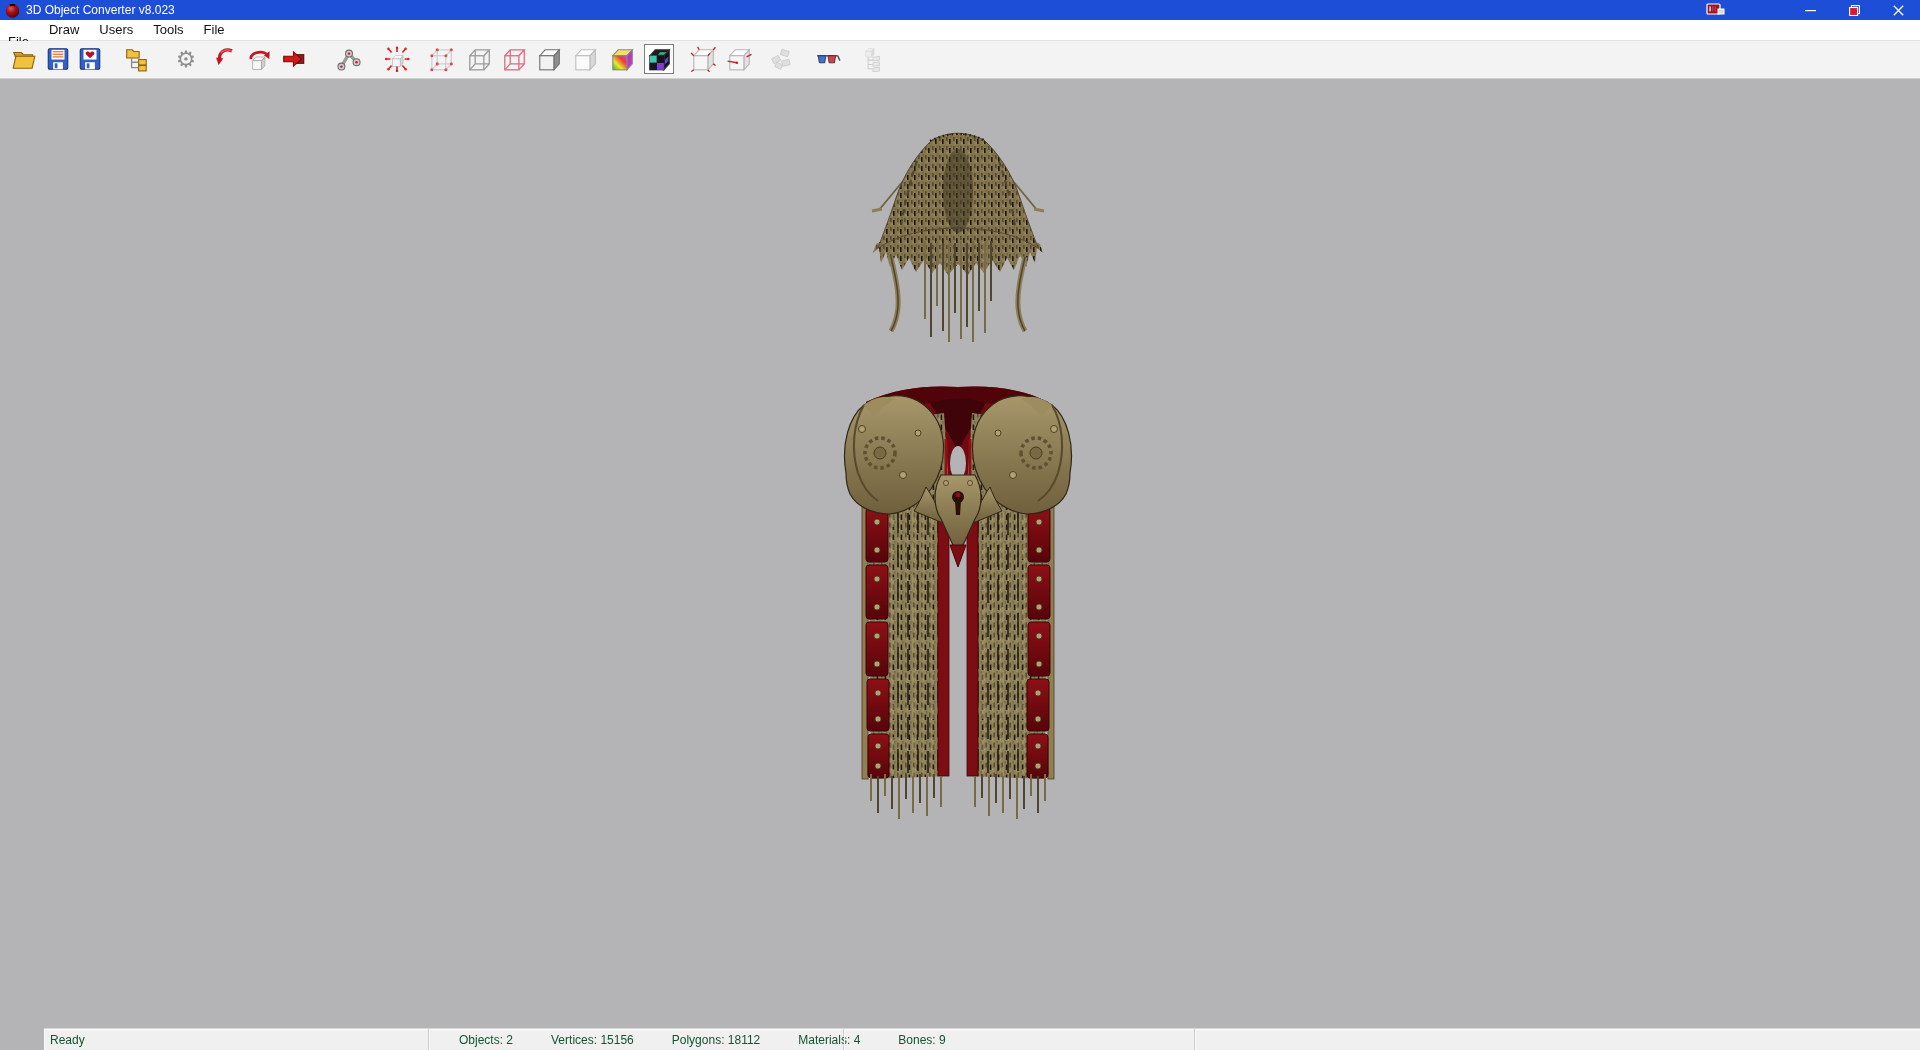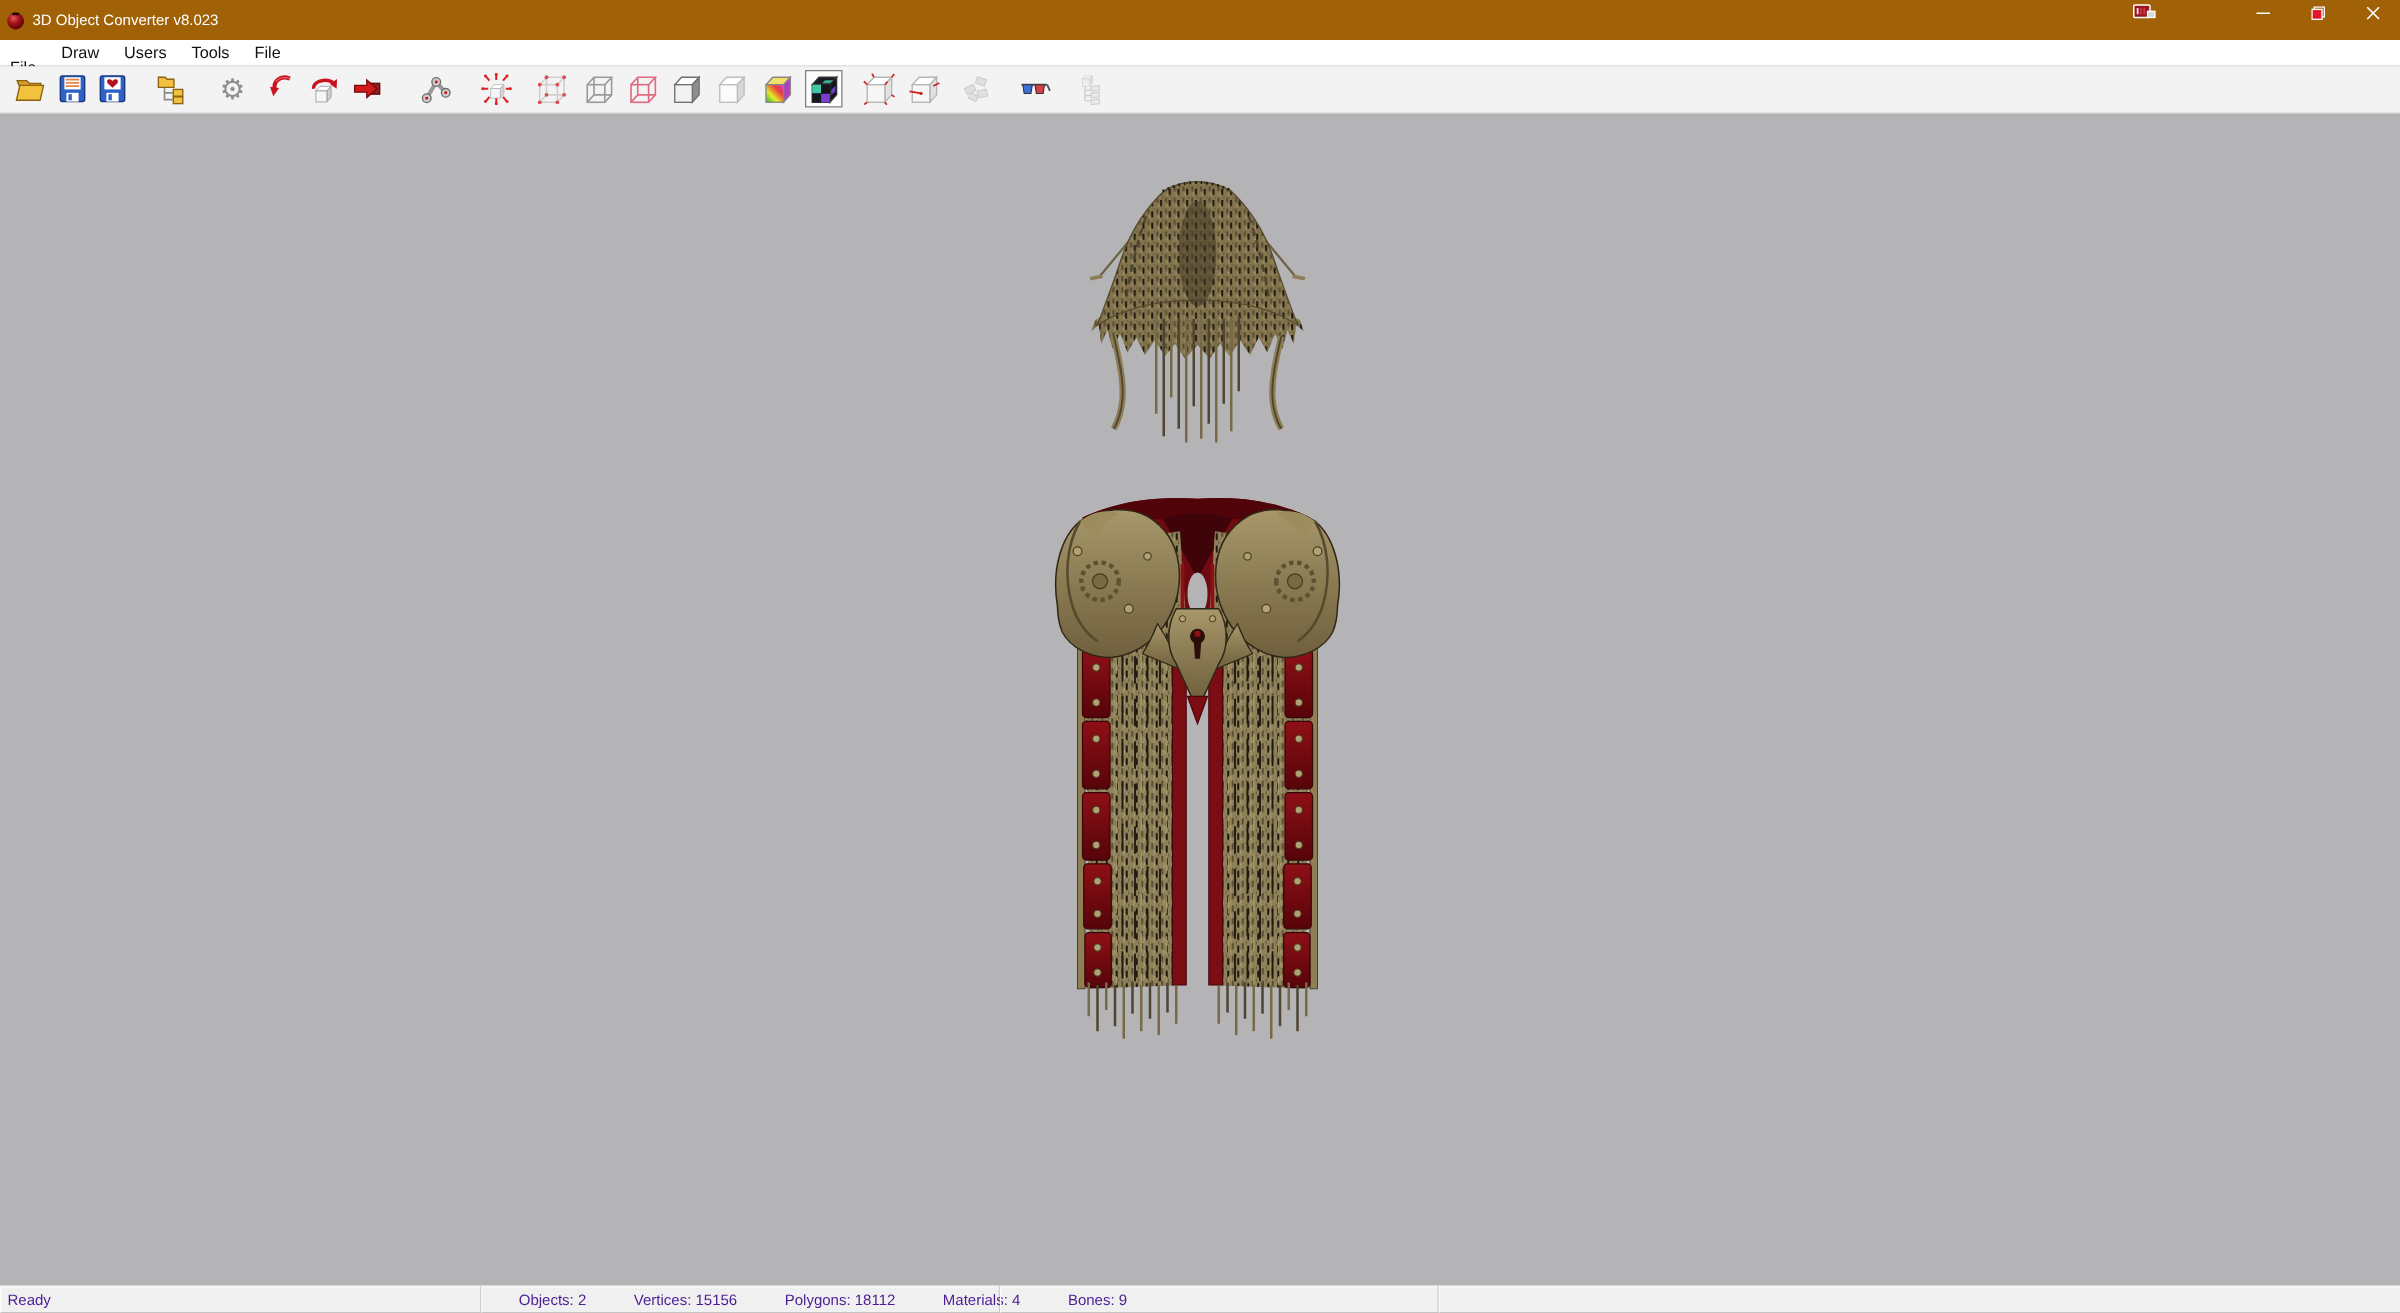--- a/index.html
+++ b/index.html
@@ -1,20 +1,20 @@
 <!DOCTYPE html>
 <html><head>
 <meta charset="utf-8">
 <style>
   html,body{margin:0;padding:0;}
   body{width:1920px;height:1050px;overflow:hidden;font-family:"Liberation Sans",sans-serif;background:#b4b4b6;}
   .window{width:1920px;height:1050px;display:flex;flex-direction:column;position:relative;}
 
   
-  .titlebar{height:32px;background:#a16207;display:flex;align-items:center;position:relative;flex:0 0 auto;}
+  .titlebar{height:20px;background:#1d4ed8;display:flex;align-items:center;position:relative;flex:0 0 auto;}
   .app-icon{width:15px;height:15px;margin:0 6px 0 5px;flex:0 0 auto;}
   .title-text{color:#fff;font-size:12px;white-space:nowrap;line-height:20px;}
   .doc-text{color:#fff;font-size:12px;margin-left:26px;white-space:nowrap;}
   .tray-icon{position:absolute;left:1706px;top:3px;width:20px;height:14px;}
   .winbtns{position:absolute;right:0;top:0;height:20px;display:flex;}
   .winbtn{width:44px;height:20px;display:flex;align-items:center;justify-content:center;background:transparent;border:0;padding:0;cursor:default;}
 
   
   .menubar{height:20px;background:#ffffff;display:flex;align-items:center;border-bottom:1px solid #e2e2e2;flex:0 0 auto;}
   .menu-item{font-size:13px;color:#111;padding:0 10px;height:20px;line-height:20px;}
@@ -25,21 +25,21 @@
   .tbtn{position:absolute;top:3px;width:30px;height:30px;border:1px solid transparent;background:transparent;padding:1px;display:flex;align-items:center;justify-content:center;}
   .tbtn svg{width:26px;height:26px;display:block;}
   .tbtn.selected{border:1px solid #7e7e7e;background:#fcfcfc;}
   .tbtn.disabled{opacity:.5;filter:grayscale(70%);}
 
   
   .viewport{flex:1 1 auto;background:#b4b4b6;position:relative;overflow:hidden;}
   .viewport svg{position:absolute;left:0;top:0;width:1920px;height:951px;}
 
   
-  .statusbar{height:21px;background:#f0f0f0;border-top:1px solid #d8d8d8;display:flex;font-size:12px;color:#4c1d95;flex:0 0 auto;}
+  .statusbar{height:21px;background:#f0f0f0;border-top:1px solid #d8d8d8;display:flex;font-size:12px;color:#14532d;flex:0 0 auto;margin-left:44px;}
   .spane{height:100%;display:flex;align-items:center;border-right:1px solid #cdcdcd;box-shadow:inset 1px 1px 0 #fafafa;}
   .spane1{width:385px;padding-left:6px;box-sizing:border-box;}
   .spane2{width:415px;padding-left:30px;box-sizing:border-box;gap:24px;}
   .spane3{width:350px;}
   .spane4{flex:1;border-right:none;}
   .spane2 span{margin-right:14px;white-space:nowrap;}
 </style>
 </head>
 <body>
 

